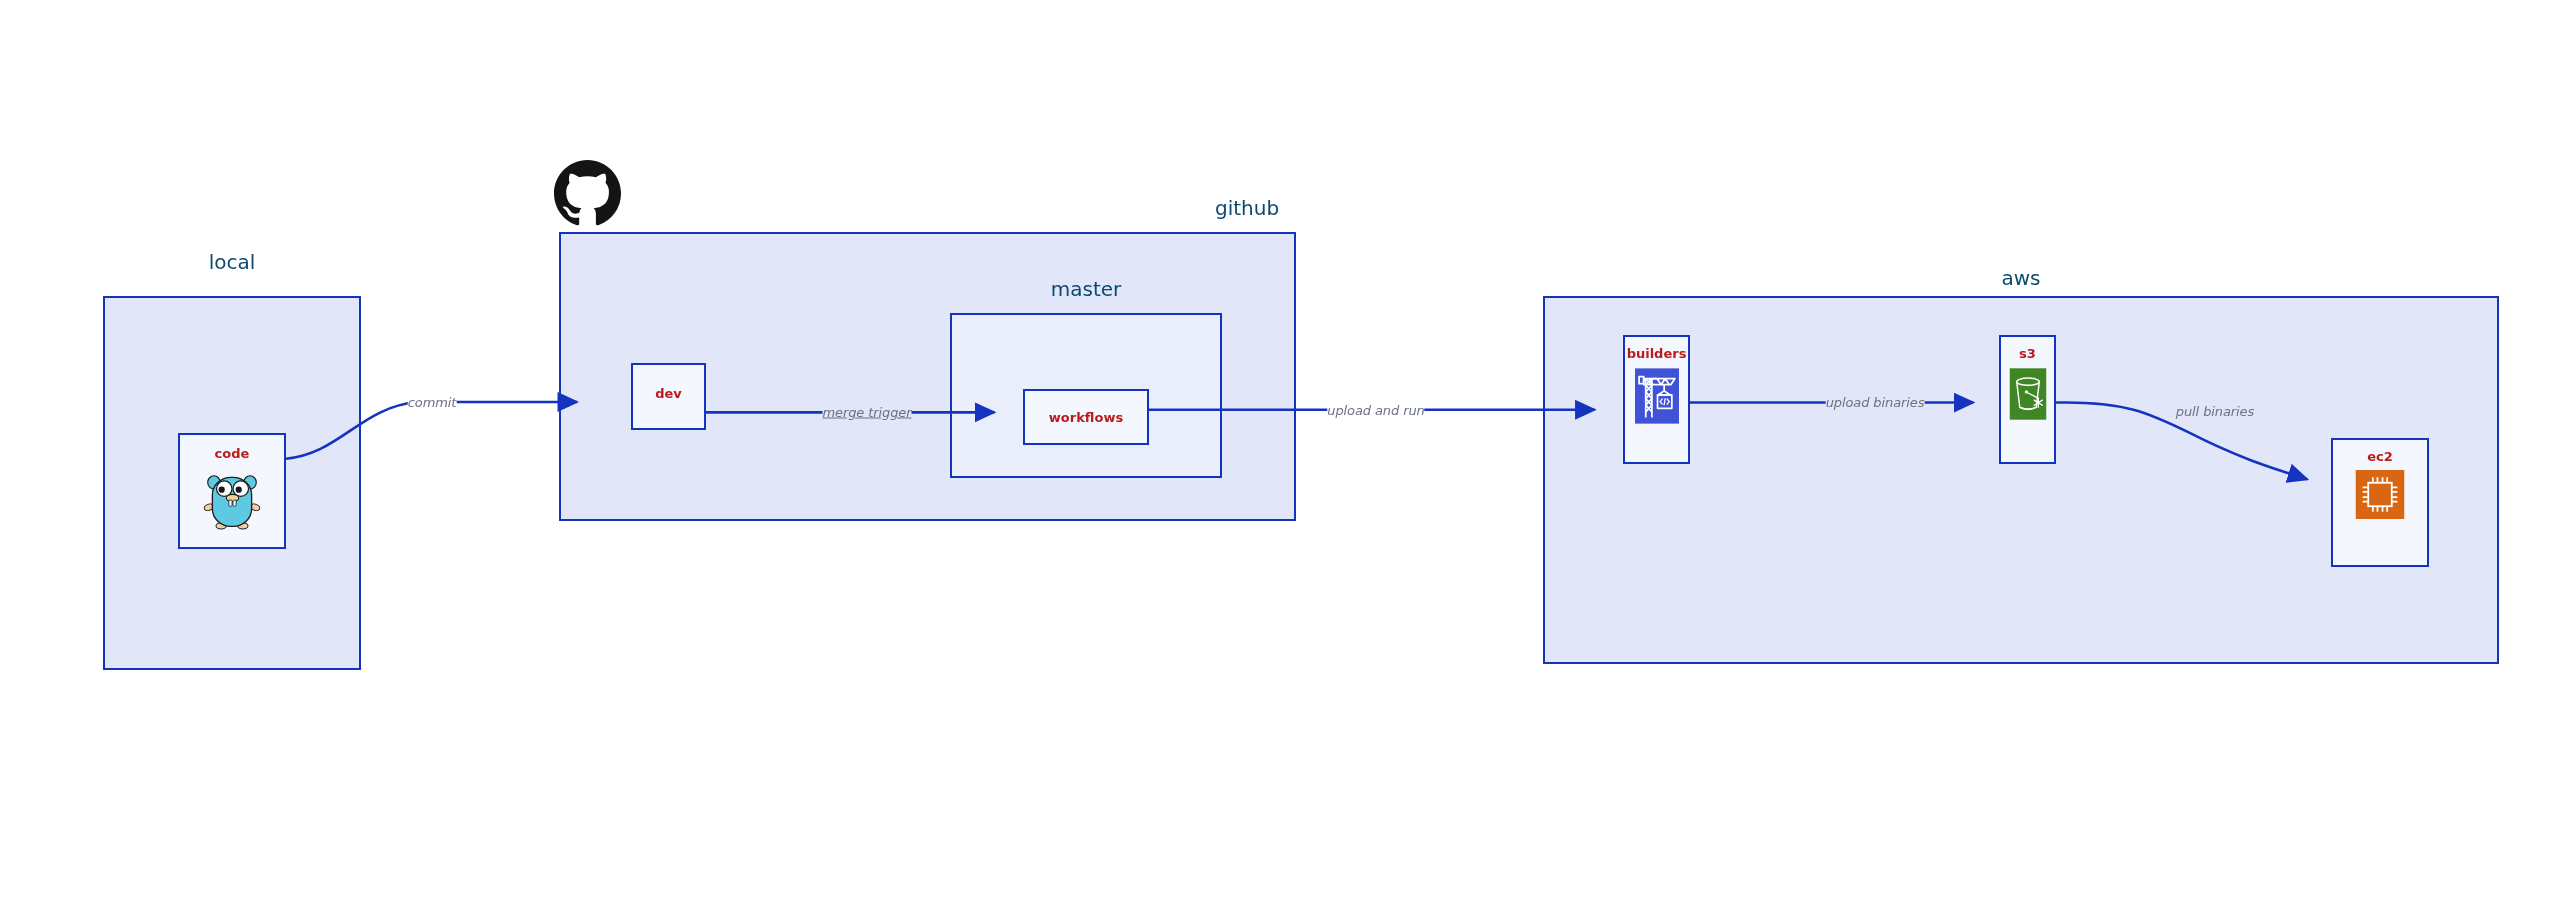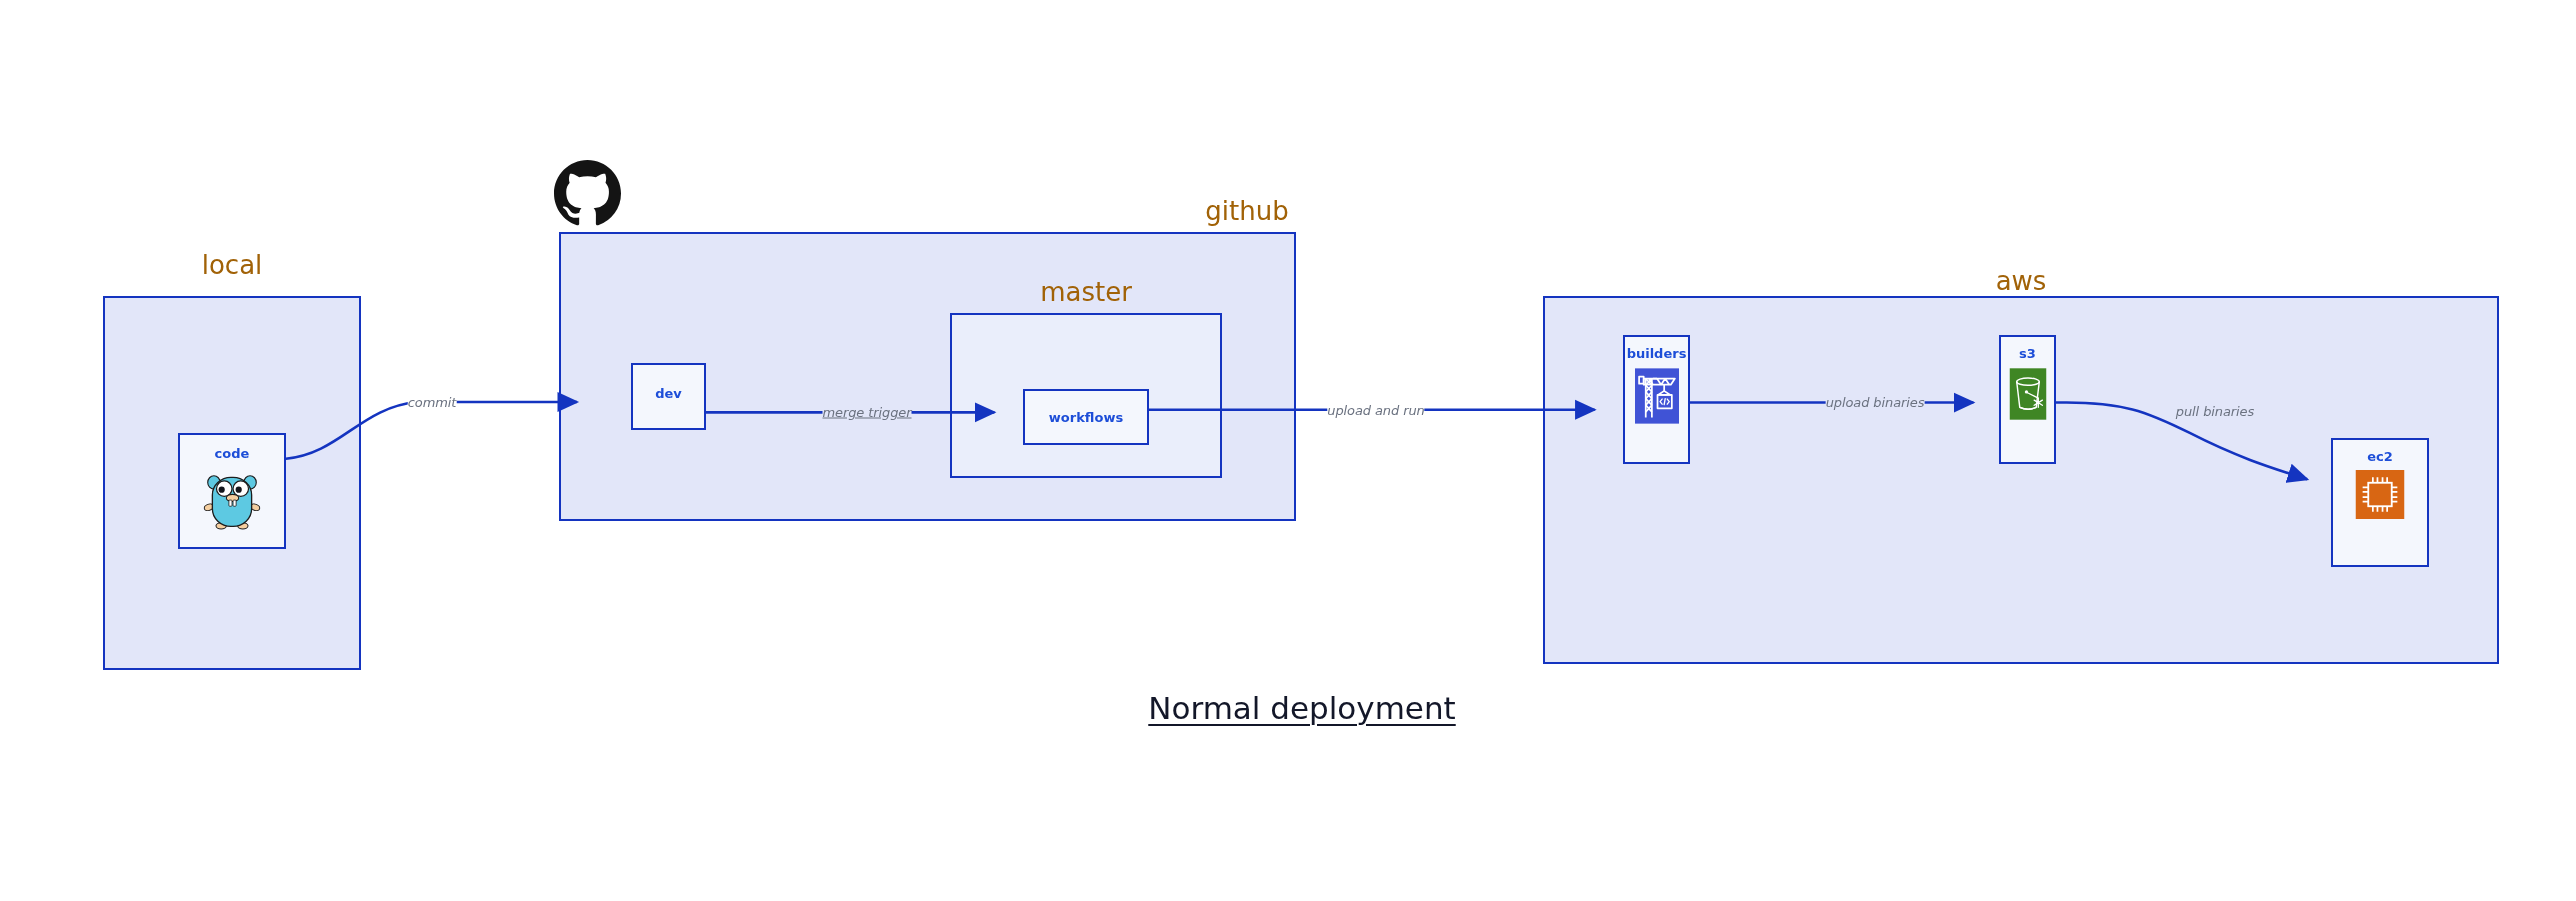--- a/index.html
+++ b/index.html
@@ -11,22 +11,22 @@
     font-family: "Liberation Sans", sans-serif;
     position: relative;
     overflow: hidden;
   }
   #diagram {
     position: absolute;
     inset: 0;
   }
   .group-label {
     position: absolute;
-    color: #a16207;
-    font-size: 26px;
+    color: #0c4a6e;
+    font-size: 20px;
     font-weight: 400;
     white-space: nowrap;
     transform: translateX(-50%);
     font-family: "DejaVu Sans", sans-serif;
   }
   .group-box {
     position: absolute;
     border: 2.6px solid #1434c0;
     box-sizing: border-box;
   }
@@ -35,21 +35,21 @@
   .node-box {
     position: absolute;
     border: 2.6px solid #1434c0;
     background: #f4f7fd;
     box-sizing: border-box;
   }
   .node-label {
     position: absolute;
     left: 0; right: 0;
     text-align: center;
-    color: #1d4ed8;
+    color: #b91c1c;
     font-weight: bold;
     font-size: 13px;
     font-family: "DejaVu Sans", sans-serif;
     white-space: nowrap;
   }
   .node-icon {
     position: absolute;
     left: 50%;
     transform: translateX(-50%);
   }
@@ -236,16 +236,15 @@
       <path d="M3990 781 C 4120 778 4170 800 4250 840 C 4340 886 4400 905 4478 930" marker-end="url(#arrow)"></path>
     </g>
   </svg>
 
   <div class="edge-label" style="left:432px; top:402px; background:#ffffff;">commit</div>
   <div class="edge-label" style="left:867px; top:412px; background:#e2e6f9;text-decoration:underline;">merge trigger</div>
   <div class="edge-label" style="left:1376px; top:410px; background:#ffffff;">upload and run</div>
   <div class="edge-label" style="left:1875px; top:402px; background:#e2e6f9;">upload binaries</div>
   <div class="edge-label" style="left:2215px; top:411px; background:#e2e6f9;">pull binaries</div>
 
-  <div id="title">Normal deployment</div>
 
 </div>
 
 
 </body></html>

